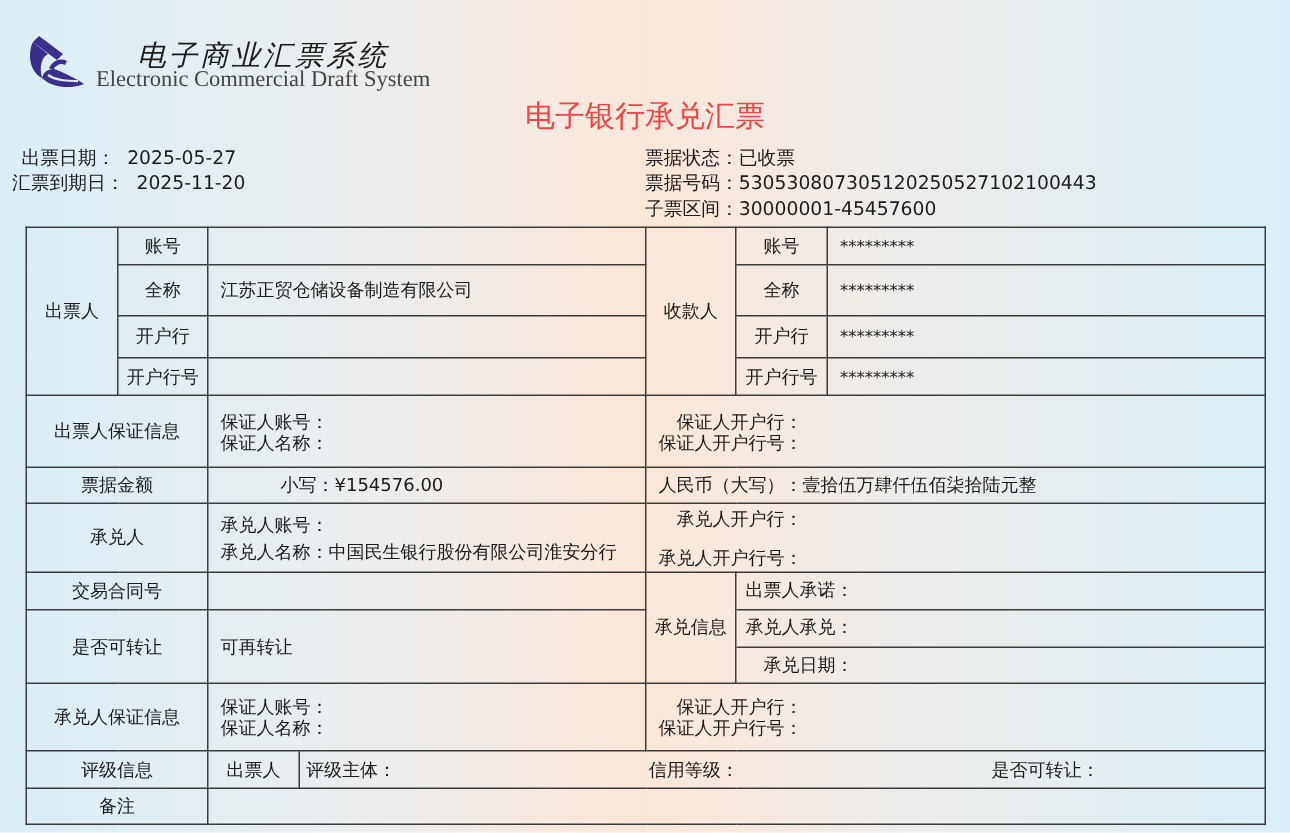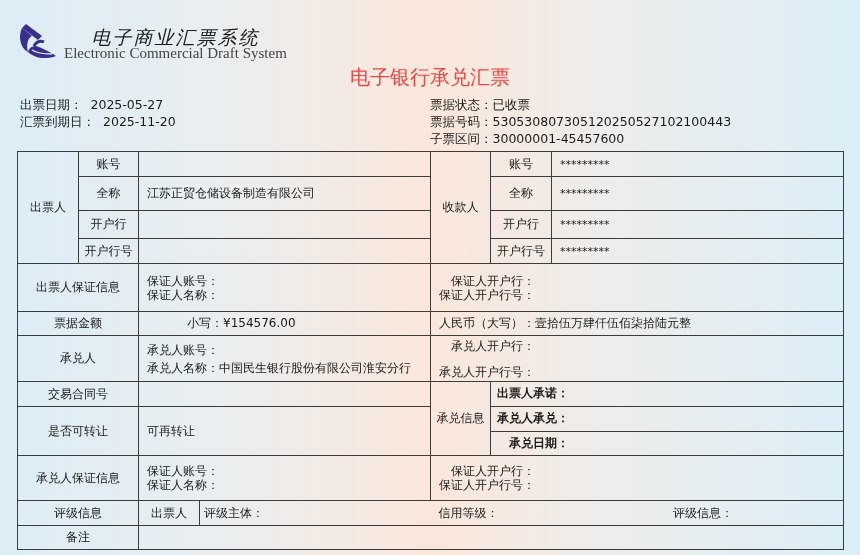--- a/index.html
+++ b/index.html
@@ -13,42 +13,42 @@
   }
   .logo { position: absolute; left: 16px; top: 20px; height: 44px; display: flex; align-items: center; }
   .logo-icon { width: 42px; height: 40px; }
   .logo-text { margin-left: 6px; display: flex; flex-direction: column; align-items: center; }
   .logo-cn { font-family: "DejaVu Serif", serif; font-size: 19px; letter-spacing: 2px; color: #1b1b1b; font-style: italic; line-height: 22px; }
   .logo-en { font-family: Liberation Serif, serif; font-size: 15px; color: #444; line-height: 11px; }
 
   .title { position: absolute; left: 0; width: 860px; top: 64px; text-align: center; font-size: 20px; font-weight: normal; color: #ef4444; }
 
   .meta { position: absolute; font-size: 12.5px; line-height: 17px; color: #1b1b1b; }
-  .meta-left { left: 20px; top: 96px; }
+  .meta-left { left: 8px; top: 96px; text-align: center; }
   .meta-right { left: 430px; top: 96px; }
   .meta-row { white-space: nowrap; }
   .meta-left .meta-val { margin-left: 8px; }
 
   table.bill {
     position: absolute; left: 17px; top: 151px; width: 826px;
     border-collapse: collapse; table-layout: fixed;
     font-size: 12px;
   }
   table.bill td {
     border: 1.5px solid #3c3c3c;
     padding: 0 8px;
     vertical-align: middle;
     line-height: 15px;
     margin-top: 12px;
   }
   .c { text-align: center; padding: 0 2px !important; }
   .two-line div { line-height: 14px; }
   .stars { letter-spacing: 0px; font-size: 11px; }
   .nopad { padding: 0 !important; }
-  .sub-tbl { width: 100%; height: 100%; border-collapse: collapse; table-layout: fixed; font-weight: bold; }
+  .sub-tbl { width: 100%; height: 100%; border-collapse: collapse; table-layout: fixed; }
   .sub-tbl td { border: none !important; border-bottom: 1.5px solid #3c3c3c !important; padding: 0 6px; }
   .sub-tbl tr:last-child td { border-bottom: none !important; }
 </style>
 </head>
 <body>
 
 <div class="logo">
   <svg class="logo-icon" viewBox="0 0 42 40">
     <path d="M6 6 L10 2 L26 14 L22 18 Z" fill="#3a2f8c"></path>
     <path d="M6 6 C2 14, 4 26, 12 30 C10 22, 12 16, 16 14 Z" fill="#3a2f8c"></path>
@@ -199,21 +199,21 @@
     </td>
   </tr>
 
   <tr style="height:25px">
     <td colspan="2" class="c">评级信息</td>
     <td class="c">出票人</td>
     <td colspan="4" class="nopad">
       <div style="display:flex;justify-content:space-between;padding:0 110px 0 4px;">
         <span><span>评级主体：</span><span></span></span>
         <span><span>信用等级：</span><span></span></span>
-        <span><span>评级信息：</span><span></span></span>
+        <span><span>是否可转让：</span><span></span></span>
       </div>
     </td>
   </tr>
 
   <tr style="height:24px">
     <td colspan="2" class="c">备注</td>
     <td colspan="5"></td>
   </tr>
 </tbody>
   </table>

